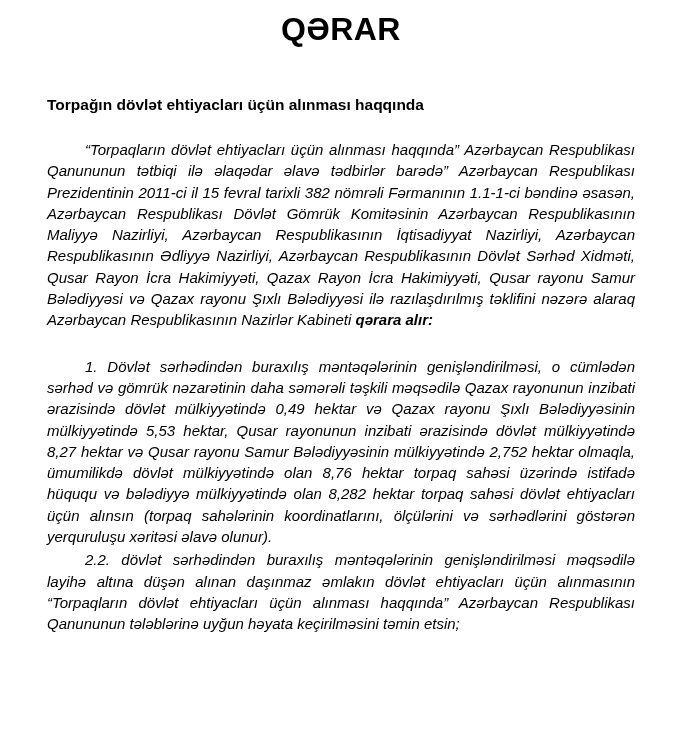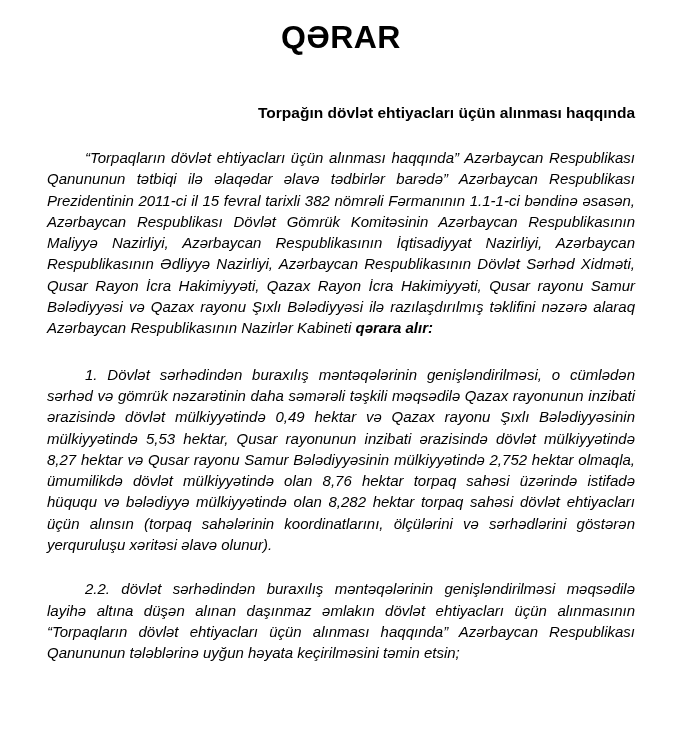--- a/index.html
+++ b/index.html
@@ -8,55 +8,55 @@
     background: #ffffff;
   }
   .page {
     position: relative;
     width: 683px;
     height: 748px;
     background: #ffffff;
     color: #000000;
     font-family: "Liberation Sans", "DejaVu Sans", sans-serif;
     box-sizing: border-box;
-    padding: 8px 48px 0 47px;
+    padding: 0 48px 0 47px;
     overflow: hidden;
   }
   .doc-title {
     margin: 0;
     padding-top: 11px;
     font-size: 32px;
     line-height: 36px;
     font-weight: bold;
     text-align: center;
     letter-spacing: 0.5px;
   }
   .doc-subtitle {
     margin: 49px 0 0 0;
     font-size: 15.5px;
     line-height: 18px;
     font-weight: bold;
-    text-align: right;
+    text-align: left;
   }
   .body-text {
     font-size: 15px;
     line-height: 21.3px;
     font-style: italic;
   }
   .para {
     margin: 0;
     text-align: justify;
     text-indent: 38px;
   }
   .intro-para {
     margin-top: 25px;
     margin-bottom: 25px;
   }
   .clause-1 {
-    margin-bottom: 23px;
+    margin-bottom: 2px;
   }
   .bold-run {
     font-weight: bold;
   }
 </style>
 </head>
 <body>
 
 <div class="page">
   <h1 class="doc-title">QƏRAR</h1>

